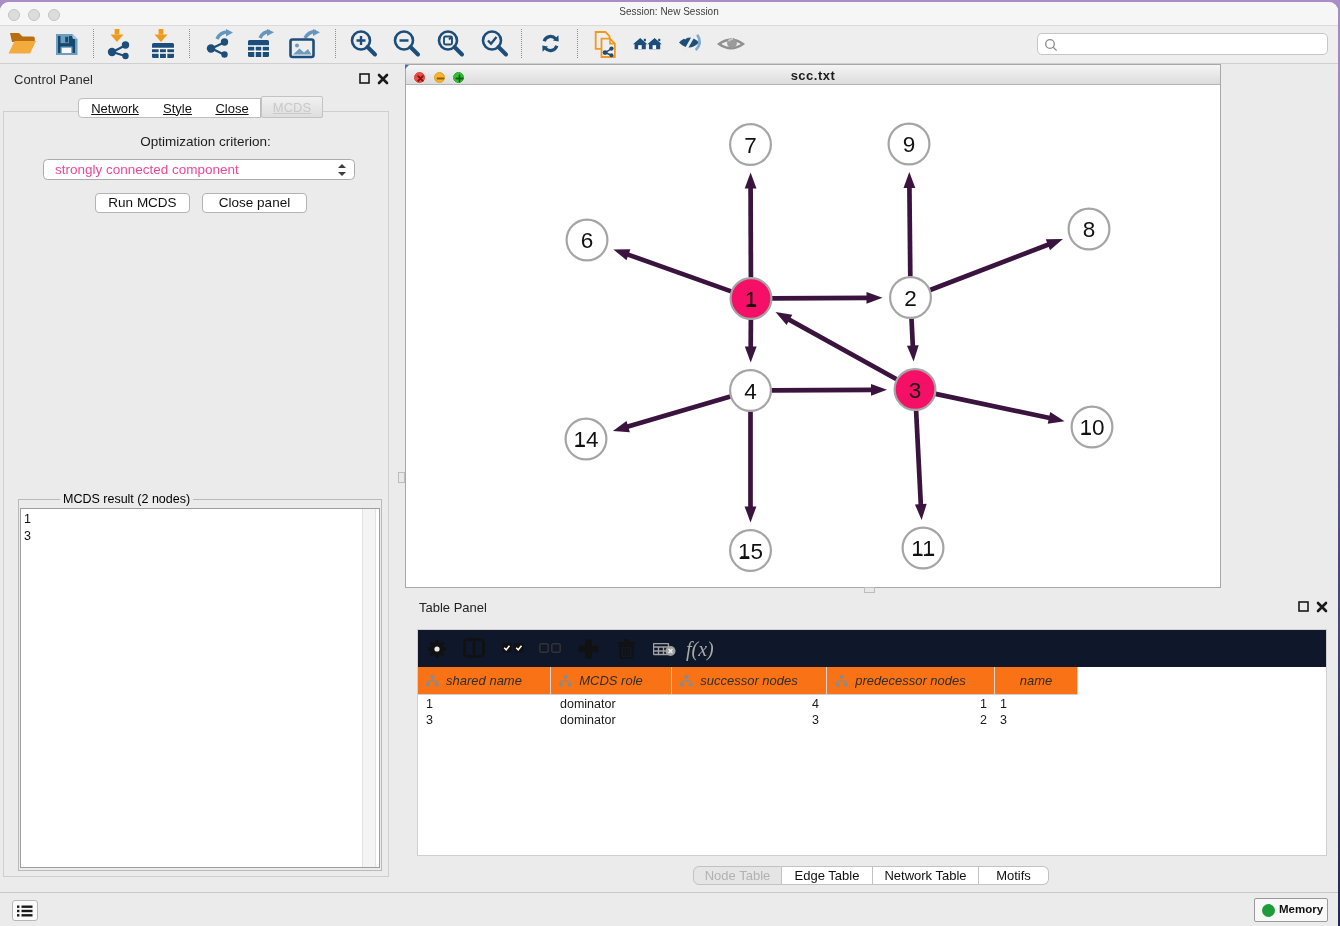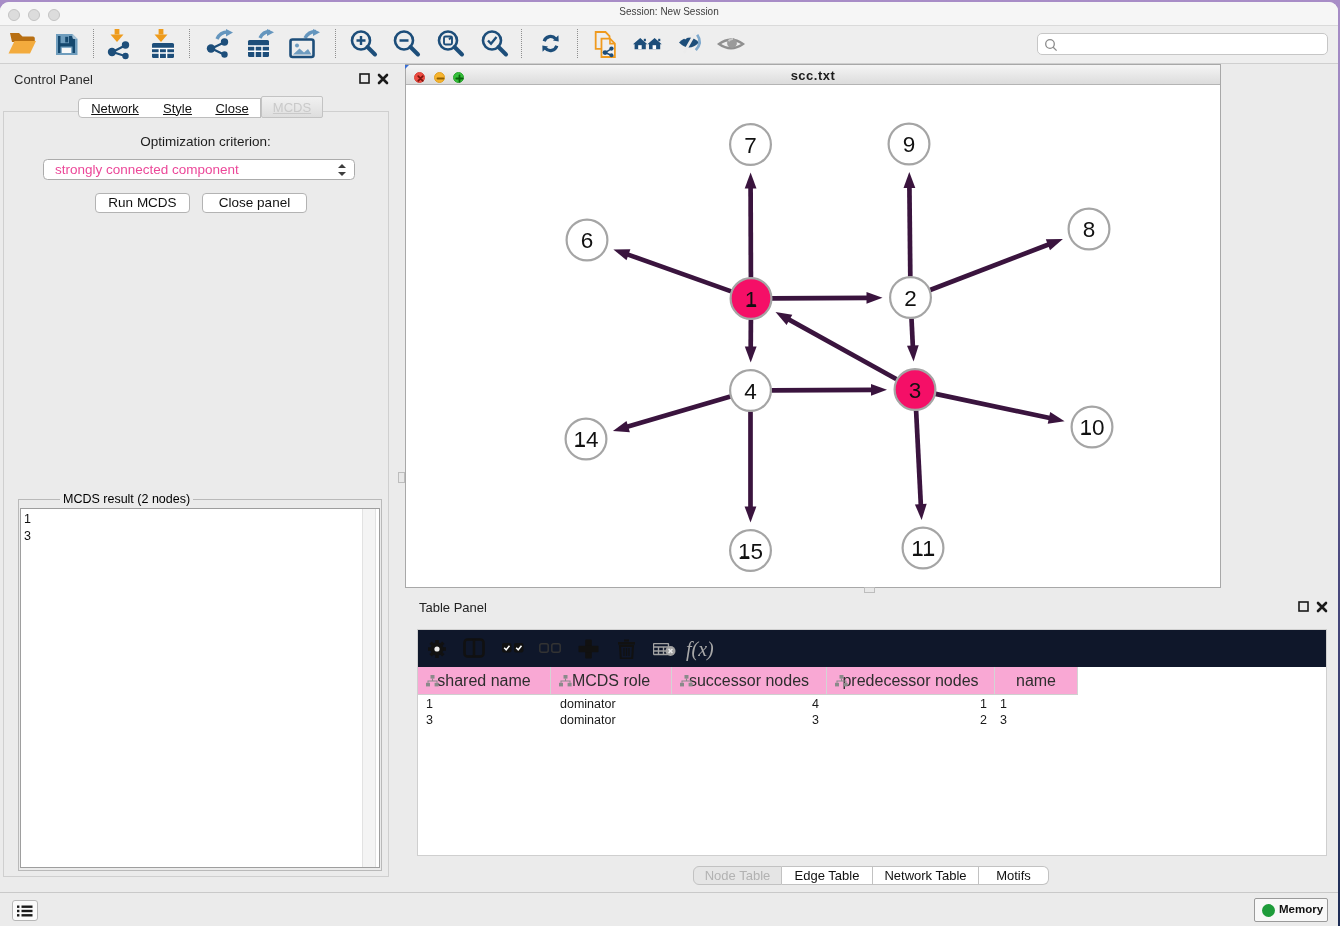--- a/index.html
+++ b/index.html
@@ -23,21 +23,21 @@
 .cptab { position:absolute; top:95.5px; height:20.5px; background:#fff; border:1px solid #bdbdbd; font-size:13px; color:#111; text-align:center; line-height:19px; z-index:3;text-decoration:underline; }
 .winbtns { position:absolute; z-index:4; }
 
 #netwin { position:absolute; left:405px; top:62px; width:816px; height:524px; border:1px solid #a8a8a8; background:#fff; }
 #nettitle { position:absolute; left:0; top:0; width:100%; height:20px; background:linear-gradient(180deg,#f5f5f5,#dcdcdc); border-bottom:1px solid #b4b4b4; font-size:13px; text-align:center; color:#1c1c1c; line-height:21px; font-weight:700; letter-spacing:0.5px;}
 .mac { position:absolute; top:6.5px; width:11px; height:11px; border-radius:50%; }
 
 #tp-title { position:absolute; left:419px; top:598px; font-size:13px; color:#222; }
 #tp-box { position:absolute; left:417px; top:627px; width:910px; height:227px; background:#fff; border:1px solid #cfcfcf; }
 #tp-toolbar { position:absolute; left:0; top:0; width:100%; height:37px; background:#0f172a; }
-.th-cell { position:absolute; top:0; height:27px; background:#f9a8d4; border-right:1px solid #d4d4d4; font-size:16px; color:#2e2e2e; text-align:center; line-height:27px; }
+.th-cell { position:absolute; top:0; height:27px; background:#f97316; border-right:1px solid #d4d4d4; font-size:13px; color:#2e2e2e; text-align:center; line-height:27px;font-style:italic; }
 .trow { position:absolute; font-size:12.5px; color:#1a1a1a; height:16px; line-height:16px; }
 .btab { position:absolute; top:864px; height:19px; background:#fff; border:1px solid #c2c2c2; font-size:13px; color:#111; text-align:center; line-height:18px; }
 
 #statusbar { position:absolute; left:0; top:890px; width:100%; height:34px; background:#ebebeb; border-top:1px solid #c9c9c9;font-weight:bold; }
 </style>
 </head>
 <body>
 <div id="win">
   <div id="titlebar">
     <div class="tl" style="left:8px"></div>

